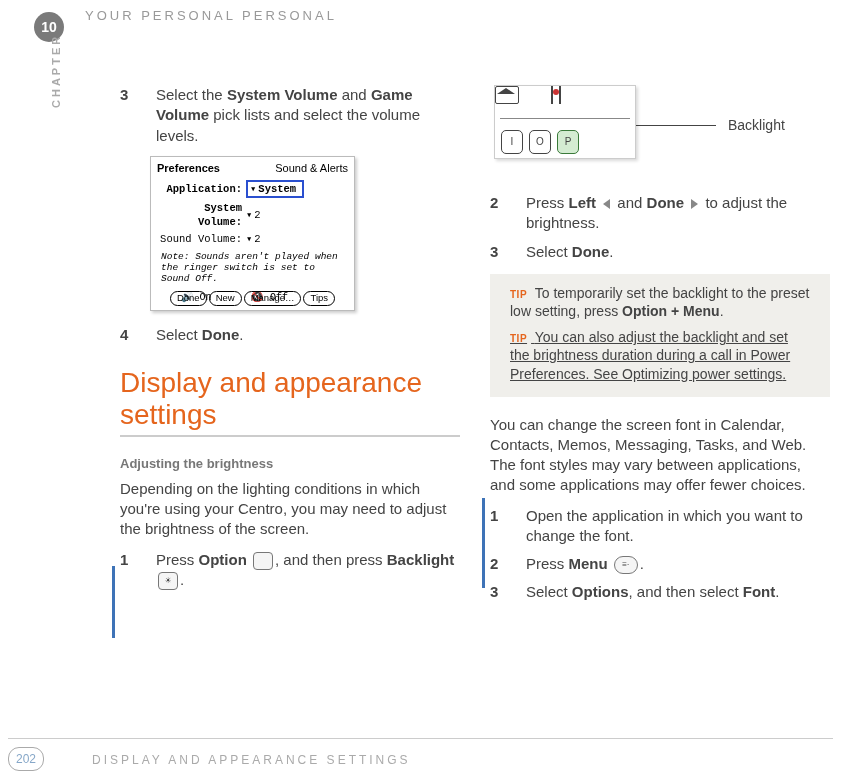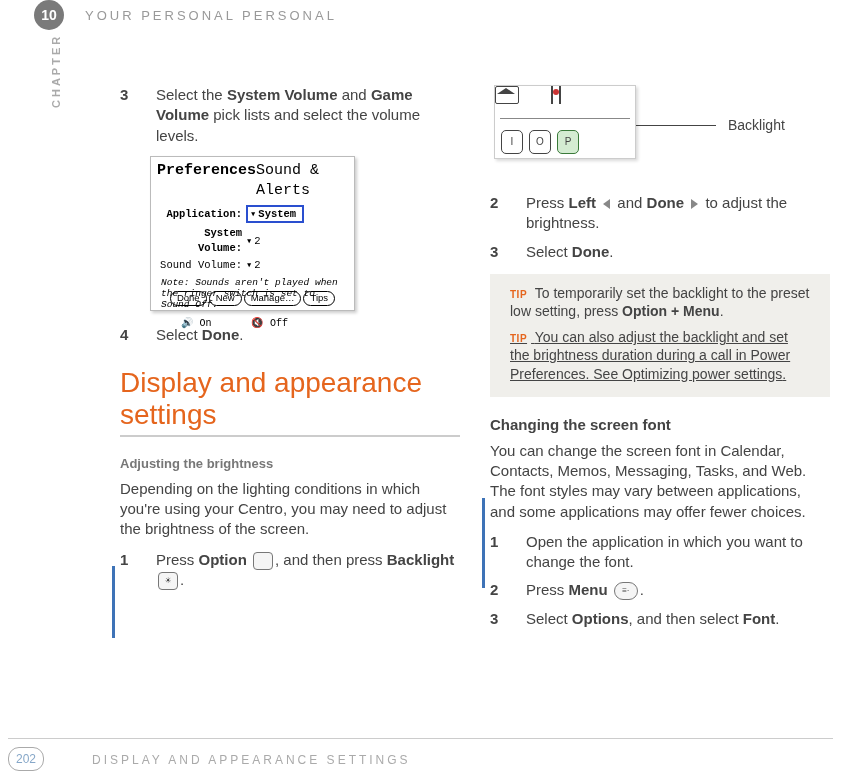--- a/index.html
+++ b/index.html
@@ -8,21 +8,21 @@
     background: #fff;
     width: 863px;
     height: 783px;
     position: relative;
     overflow: hidden;
     color: #333;
   }
   .chapter-badge {
     position: absolute;
     left: 34px;
-    top: 0;
+    top: 12px;
     width: 30px;
     height: 30px;
     background: #7a7a7a;
     border-radius: 50%;
     color: #fff;
     display: flex;
     align-items: center;
     justify-content: center;
     font-size: 14px;
     font-weight: bold;
@@ -104,24 +104,24 @@
     background: #fff;
     font-family: "Courier New", monospace;
     font-size: 10.5px;
     color: #000;
     position: relative;
     padding: 4px 6px;
     box-sizing: border-box;
   }
   .prefs-img .titlebar {
     font-weight: bold;
-    font-size: 15px;
+    font-size: 11px;
     display: flex;
     justify-content: space-between;
-    font-family: Liberation Mono, monospace;
+    font-family: Liberation Sans, sans-serif;
     margin-bottom: 4px;
   }
   .prefs-img .row { display: flex; align-items: center; margin-bottom: 3px; }
   .prefs-img .lbl { width: 85px; text-align: right; padding-right: 4px; font-weight: bold; }
   .prefs-img .picker { border: 2px solid #2a4fcf; padding: 0 6px 0 2px; font-weight: bold; }
   .prefs-img .drop { font-weight: bold; margin-right: 2px; }
   .prefs-img .note { font-style: italic; font-size: 9.5px; margin: 6px 0 6px 4px; line-height: 1.15; }
   .prefs-img .radio-row { display:flex; gap: 40px; padding-left: 24px; align-items:center; font-size:10px;}
   .prefs-img .btns { position: absolute; bottom: 4px; left: 0; right: 0; display: flex; justify-content: center; gap: 2px; }
   .prefs-img .btn { border: 1px solid #000; border-radius: 10px; padding: 0 6px; font-size: 9.5px; cursor: default; font-family: Arial, sans-serif; }
@@ -334,21 +334,20 @@
       <p>
         <span class="tip-label">TIP</span>
         <span>To temporarily set the backlight to the preset low setting, press </span><b>Option + Menu</b><span>.</span>
       </p>
       <p>
         <span class="tip-label">TIP</span>
         <span>You can also adjust the backlight and set the brightness duration during a call in Power Preferences. See </span><span class="link">Optimizing power settings</span><span>.</span>
       </p>
     </div>
 
-    <h3 class="sub2">Changing the screen font</h3>
     <p style="margin-bottom:10px;">You can change the screen font in Calendar, Contacts, Memos, Messaging, Tasks, and Web. The font styles may vary between applications, and some applications may offer fewer choices.</p>
 
     <ol class="steps">
       <li>
         <span class="step-num">1</span>
         <span class="step-body">Open the application in which you want to change the font.</span>
       </li>
       <li>
         <span class="step-num">2</span>
         <span class="step-body">

